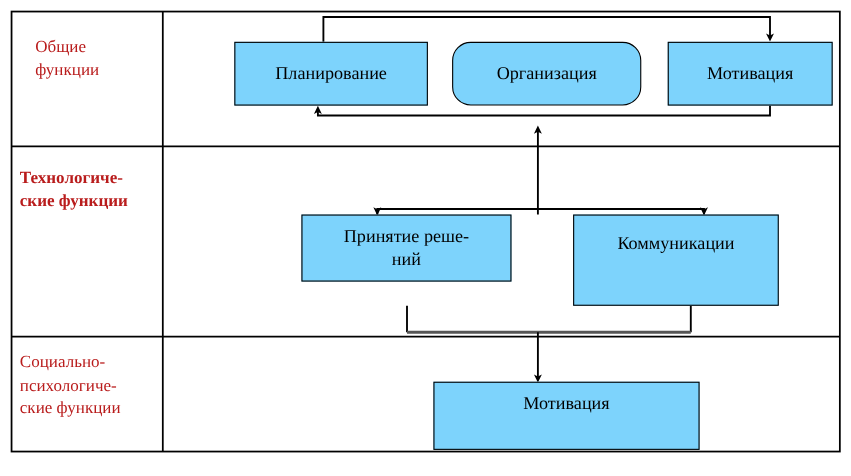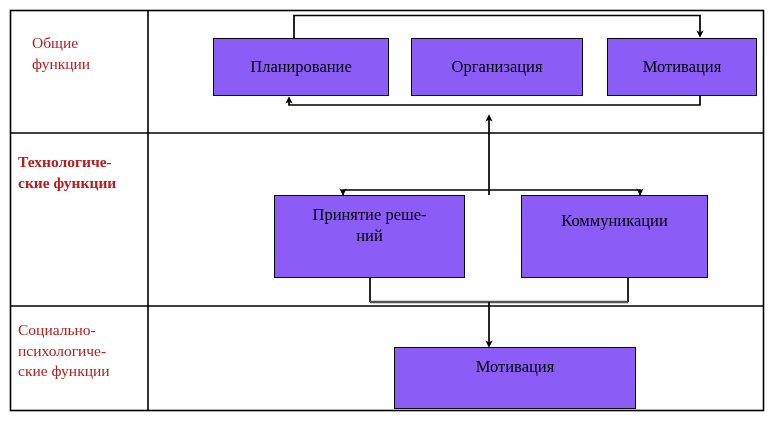--- a/index.html
+++ b/index.html
@@ -32,21 +32,21 @@
     position: absolute;
     font-size: 15.5px;
     line-height: 1.33;
     color: #b91c1c;
     white-space: pre-line;
     text-align: left;
   }
   .node-box {
     position: absolute;
     border: 1.6px solid #000;
-    background: #8b5cf6;
+    background: #7dd3fc;
     box-sizing: border-box;
     display: flex;
     align-items: center;
     justify-content: center;
     text-align: center;
   }
   .node-label {
     font-size: 16.5px;
     line-height: 1.28;
     white-space: pre-line;
@@ -112,29 +112,29 @@
   <div class="cell-label" style="left:18px; top:152px; width:126px;font-weight:bold;">Технологиче-
 ские функции</div>
   <div class="cell-label" style="left:18px; top:320px; width:128px;">Социально-
 психологиче-
 ские функции</div>
 
   <div class="node-box" style="left:213px; top:38px; width:176px; height:58px;">
     <span class="node-label">Планирование</span>
   </div>
 
-  <div class="node-box" style="left:411px; top:38px; width:172px; height:58px;">
+  <div class="node-box" style="left:411px; top:38px; width:172px; height:58px;border-radius:17px;">
     <span class="node-label">Организация</span>
   </div>
 
   <div class="node-box" style="left:607px; top:38px; width:150px; height:58px;">
     <span class="node-label">Мотивация</span>
   </div>
 
-  <div class="node-box pad-top" style="left:274px; top:195px; width:191px; height:83px;">
+  <div class="node-box pad-top" style="left:274px; top:195px; width:191px; height:61px;">
     <span class="node-label">Принятие реше-
 ний</span>
   </div>
 
   <div class="node-box pad-top" style="left:394px; top:347px; width:242px; height:62px;">
     <span class="node-label">Мотивация</span>
   </div>
 
   <div class="node-box pad-top2" style="left:521px; top:195px; width:187px; height:83px;">
     <span class="node-label">Коммуникации</span>

